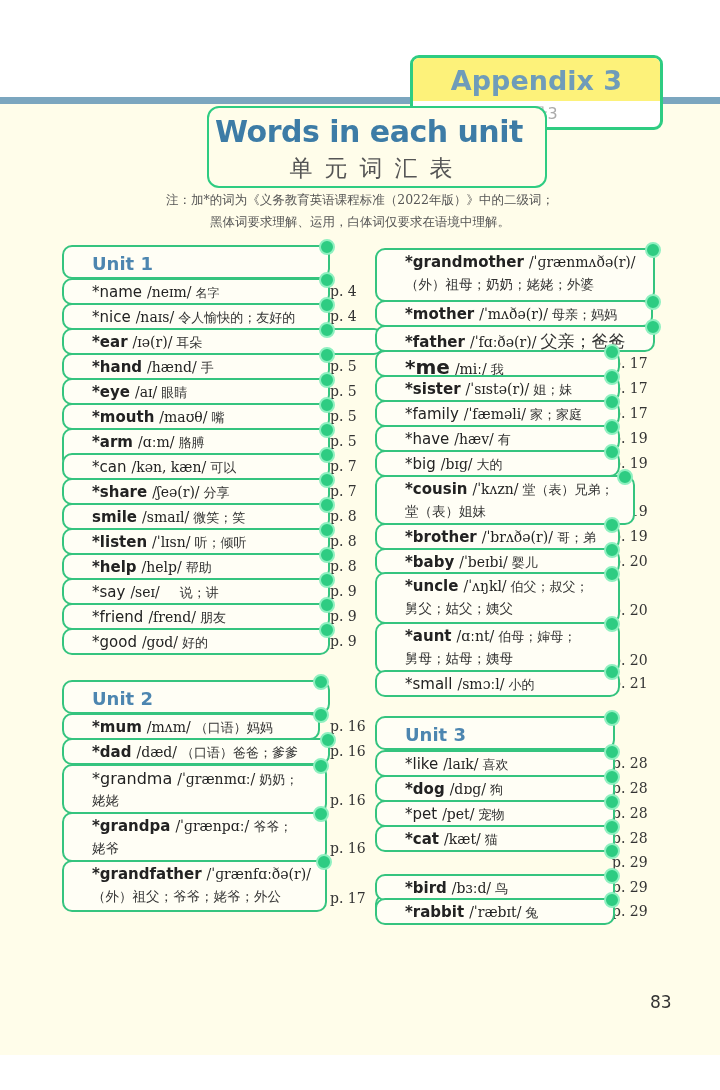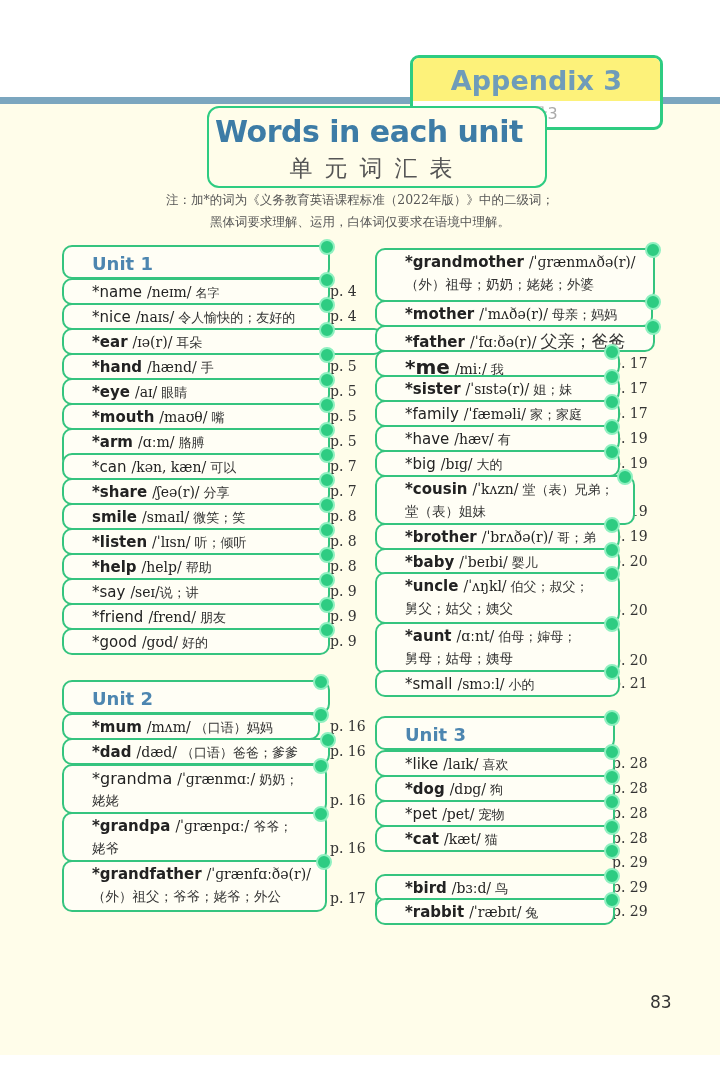--- a/index.html
+++ b/index.html
@@ -101,21 +101,21 @@
       <div class="txt" style="top: 3px;"><span class="en" style="font-weight: bold; font-size: 15px;">*listen</span><span style="margin-left: 5px;">/ˈlɪsn/</span><span style="margin-left: 4px; font-size: 13px; color: rgb(51, 51, 51);">听；倾听</span></div>
     </div>
     <div class="ring" style="left: 319px; top: 522px;"></div>
     <div class="pg" style="left: 330px; top: 558px;">p. 8</div>
     <div class="item" style="left: 62px; top: 553px; width: 268px; height: 27px;">
       <div class="txt" style="top: 3px;"><span class="en" style="font-weight: bold; font-size: 15px;">*help</span><span style="margin-left: 5px;">/help/</span><span style="margin-left: 4px; font-size: 13px; color: rgb(51, 51, 51);">帮助</span></div>
     </div>
     <div class="ring" style="left: 319px; top: 547px;"></div>
     <div class="pg" style="left: 330px; top: 583px;">p. 9</div>
     <div class="item" style="left: 62px; top: 578px; width: 268px; height: 27px;">
-      <div class="txt" style="top: 3px;"><span class="en" style="font-weight: normal; font-size: 15px;">*say</span><span style="margin-left: 5px;">/seɪ/</span><span style="margin-left: 0; font-size: 13px; color: rgb(51, 51, 51);">说；讲</span></div>
+      <div class="txt" style="top: 3px;"><span class="en" style="font-weight: normal; font-size: 15px;">*say</span><span style="margin-left: 5px;">/seɪ/</span><span style="margin-left: 20px; font-size: 13px; color: rgb(51, 51, 51);">说；讲</span></div>
     </div>
     <div class="ring" style="left: 319px; top: 572px;"></div>
     <div class="pg" style="left: 330px; top: 608px;">p. 9</div>
     <div class="item" style="left: 62px; top: 603px; width: 268px; height: 27px;">
       <div class="txt" style="top: 3px;"><span class="en" style="font-weight: normal; font-size: 15px;">*friend</span><span style="margin-left: 5px;">/frend/</span><span style="margin-left: 4px; font-size: 13px; color: rgb(51, 51, 51);">朋友</span></div>
     </div>
     <div class="ring" style="left: 319px; top: 597px;"></div>
     <div class="pg" style="left: 330px; top: 633px;">p. 9</div>
     <div class="item" style="left: 62px; top: 628px; width: 268px; height: 27px;">
       <div class="txt" style="top: 3px;"><span class="en" style="font-weight: normal; font-size: 15px;">*good</span><span style="margin-left: 5px;">/gʊd/</span><span style="margin-left: 4px; font-size: 13px; color: rgb(51, 51, 51);">好的</span></div>

